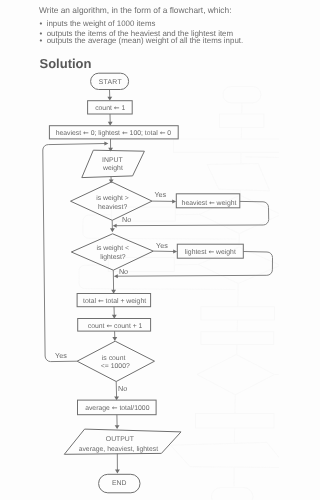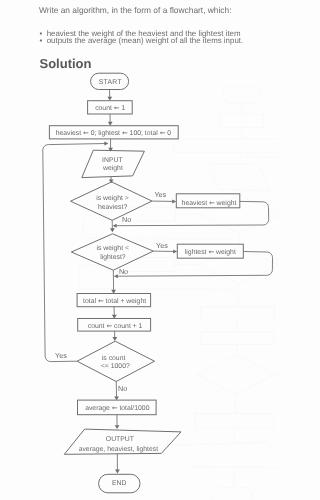--- a/index.html
+++ b/index.html
@@ -17,21 +17,22 @@
   text{fill:#6a6a6a;font-family:"Liberation Sans",sans-serif;font-size:6.85px;}
   .lbl{font-size:7.2px;}
   .arw{font-family:"DejaVu Sans",sans-serif;}
   .ghost{fill:none;stroke:#f7f7f7;stroke-width:0.8;}
 </style>
 </head>
 <body>
 
 <div id="page">
   <div class="txt" id="intro">Write an algorithm, in the form of a flowchart, which:</div>
-  <div class="bullet" style="top:28.6px">•&nbsp;&nbsp;<span>heaviest the weight of the heaviest and the lightest item</span></div>
+  <div class="bullet" style="top:18.8px">•&nbsp;&nbsp;<span>inputs the weight of 1000 items</span></div>
+  <div class="bullet" style="top:28.6px">•&nbsp;&nbsp;<span>outputs the items of the heaviest and the lightest item</span></div>
   <div class="bullet" style="top:36px">•&nbsp;&nbsp;<span>outputs the average (mean) weight of all the items input.</span></div>
   <div class="txt" id="solution">Solution</div>
 
   <svg width="279" height="500" viewBox="0 0 279 500">
 
     <g class="ghost">
       <g transform="translate(351.5,13.3) scale(-1,1)">
         <rect x="90.6" y="73.2" width="38" height="16.3" rx="8.1"></rect>
         <rect x="87.6" y="100.7" width="44.6" height="13.3"></rect>
         <rect x="49.4" y="125.7" width="128.8" height="13.2"></rect>

